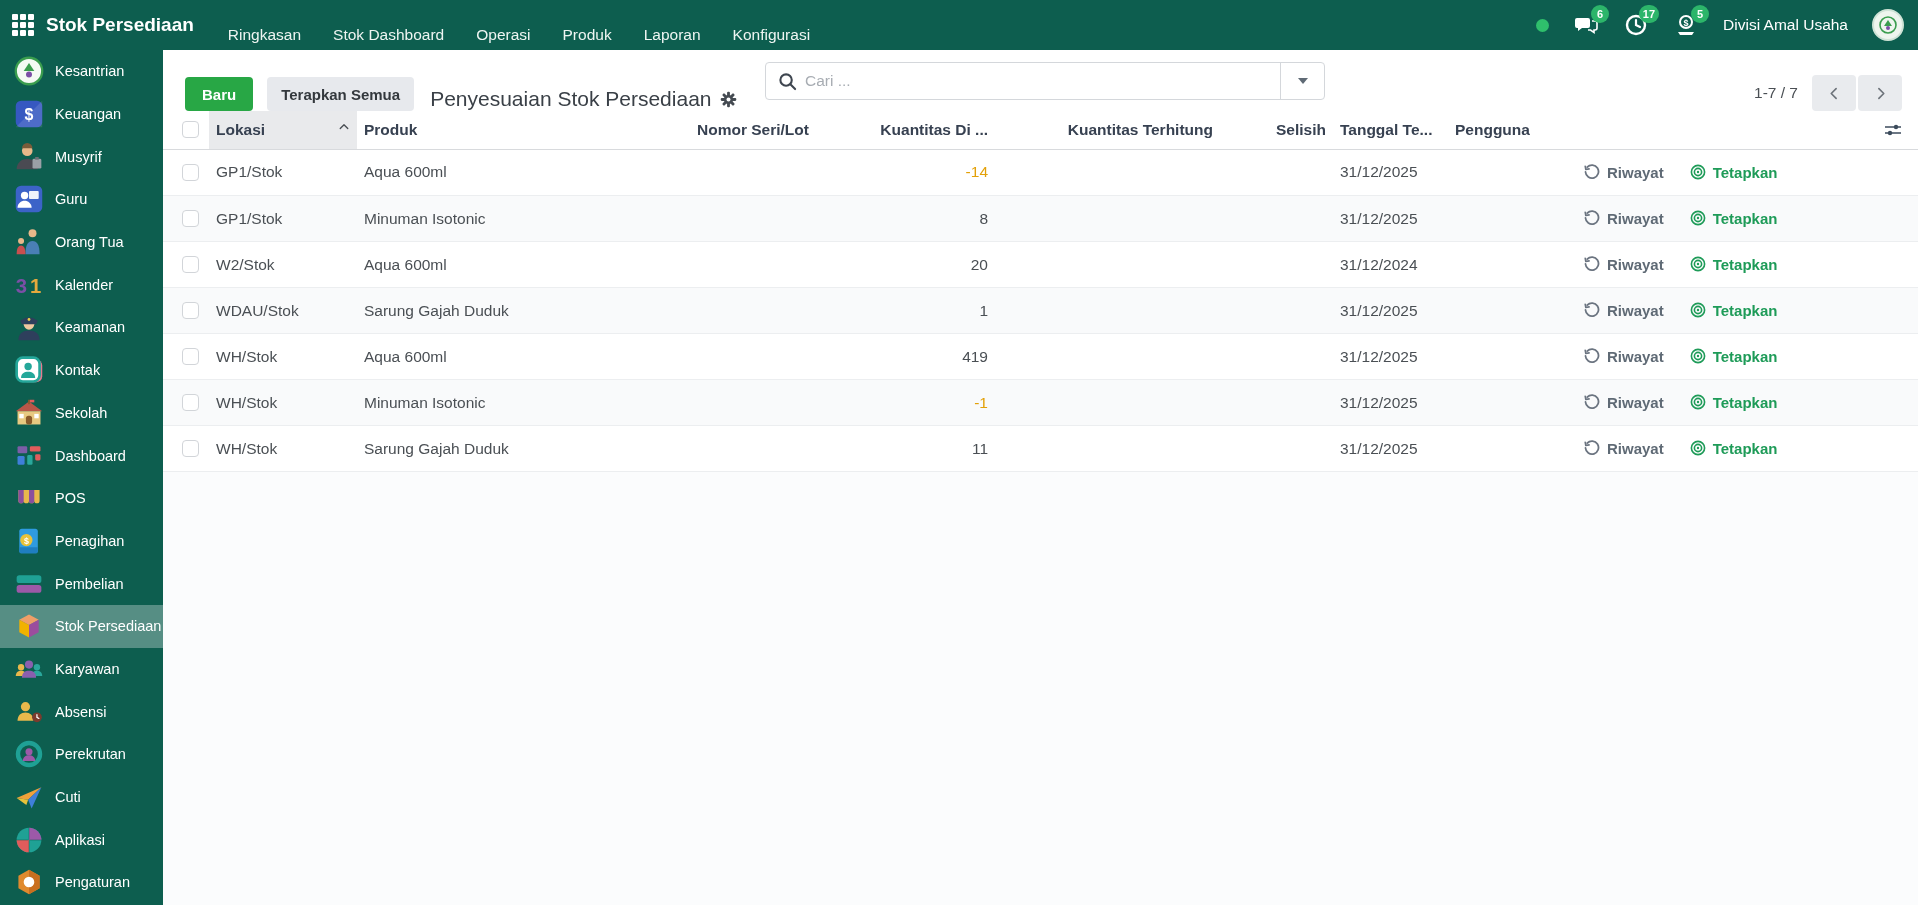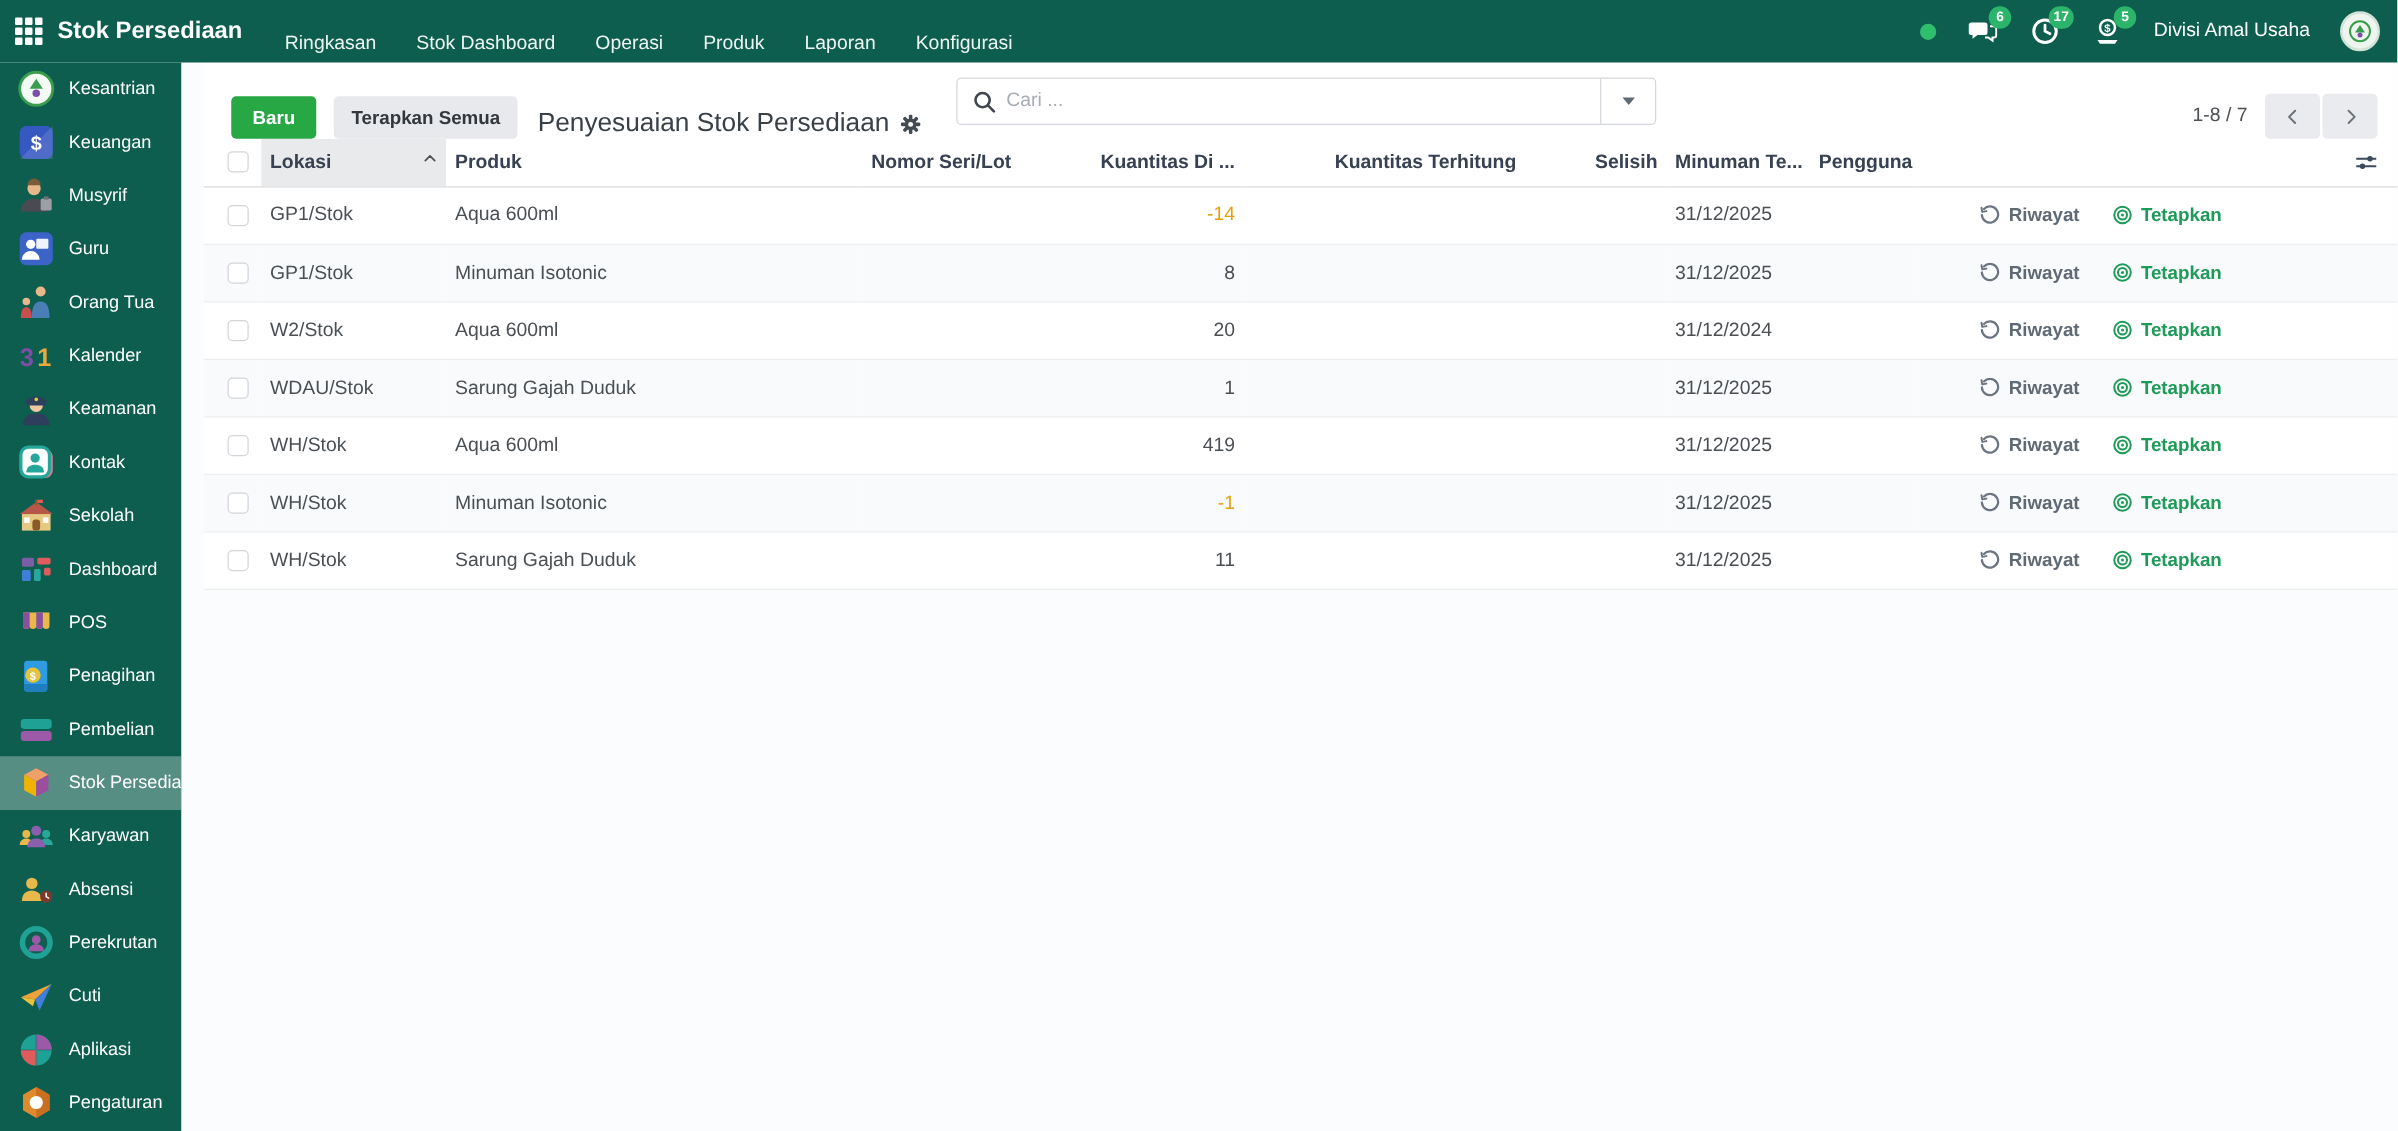--- a/index.html
+++ b/index.html
@@ -19,21 +19,21 @@
 
   .nav-right { margin-left:auto; display:flex; align-items:center; gap:24px; padding-right:14px; }
   .status-dot { width:13px; height:13px; border-radius:50%; background:#2fbf6c; }
   .nav-ico { position:relative; width:26px; height:26px; display:flex; align-items:center; justify-content:center; cursor:pointer; }
   .badge { position:absolute; top:-7px; right:-10px; background:#2cb56a; color:#fff; font-size:11px; font-weight:700;
            min-width:18px; height:18px; border-radius:9px; display:flex; align-items:center; justify-content:center; padding:0 4px; }
   .company { font-size:15.5px; white-space:nowrap; cursor:pointer; }
   .avatar { width:32px; height:32px; border-radius:50%; background:#eef5ee; border:2px solid #cfe3d6; display:flex; align-items:center; justify-content:center; cursor:pointer; }
 
   
-  .sidebar { position:absolute; top:50px; left:0; width:145px; bottom:0; background:#0d5e4f; overflow:hidden; }
+  .sidebar { position:absolute; top:50px; left:0; width:163px; bottom:0; background:#0d5e4f; overflow:hidden; }
   .snav-item { height:42.7px; display:flex; align-items:center; gap:10px; padding-left:13px; cursor:pointer; }
   .snav-item.active { background:rgba(255,255,255,0.30); }
   .snav-icon { width:32px; height:32px; flex:0 0 32px; display:flex; align-items:center; justify-content:center; }
   .snav-label { color:#fff; font-size:14.5px; white-space:nowrap; overflow:hidden; }
 
   
   .main { position:absolute; left:163px; top:50px; right:0; bottom:0; background:#fbfcfd; }
   .control-panel { position:relative; height:61px; background:#fff; display:flex; align-items:flex-end; padding-left:22px; }
   .btn-new { background:#28a745; color:#fff; font-weight:700; font-size:15px; border:none; border-radius:4px;
              height:34px; padding:0 17px; cursor:pointer; }
@@ -385,21 +385,21 @@
             <path d="M13 13l5 5" stroke="#3f4650" stroke-width="2.2" stroke-linecap="round"></path>
           </svg>
       </span>
       <input type="text" placeholder="Cari ..." style="">
       <span class="search-toggle">
         <span class="caret-down"></span>
       </span>
     </div>
 
     <div class="pager">
-      <span class="pager-text">1-8 / 7</span>
+      <span class="pager-text">1-7 / 7</span>
       <span class="pager-btns">
         <button class="pager-btn">
           <svg width="13" height="13" viewBox="0 0 16 16">
               <path d="M10 2L4 8l6 6" fill="none" stroke="#6d737a" stroke-width="2" stroke-linecap="round" stroke-linejoin="round"></path>
             </svg>
         </button>
         <button class="pager-btn">
           <svg width="13" height="13" viewBox="0 0 16 16">
               <path d="M6 2l6 6-6 6" fill="none" stroke="#6d737a" stroke-width="2" stroke-linecap="round" stroke-linejoin="round"></path>
             </svg>
@@ -432,21 +432,21 @@
             <svg width="12" height="12" viewBox="0 0 16 16">
                 <path d="M3 10l5-5 5 5" fill="none" stroke="#4a4f54" stroke-width="1.8" stroke-linecap="round" stroke-linejoin="round"></path>
               </svg>
           </span>
         </th>
         <th>Produk</th>
         <th>Nomor Seri/Lot</th>
         <th class="num">Kuantitas Di ...</th>
         <th class="num">Kuantitas Terhitung</th>
         <th class="num">Selisih</th>
-        <th>Minuman Te...</th>
+        <th>Tanggal Te...</th>
         <th>Pengguna</th>
         <th>
           <span class="th-actions-inner">
             <span class="sliders-icon">
               <svg width="20" height="20" viewBox="0 0 20 20">
                   <path d="M2 7h16M2 13h16" stroke="#3c4b5c" stroke-width="1.6"></path>
                   <circle cx="13" cy="7" r="2.2" fill="#3c4b5c"></circle>
                   <circle cx="7" cy="13" r="2.2" fill="#3c4b5c"></circle>
                 </svg>
             </span>

